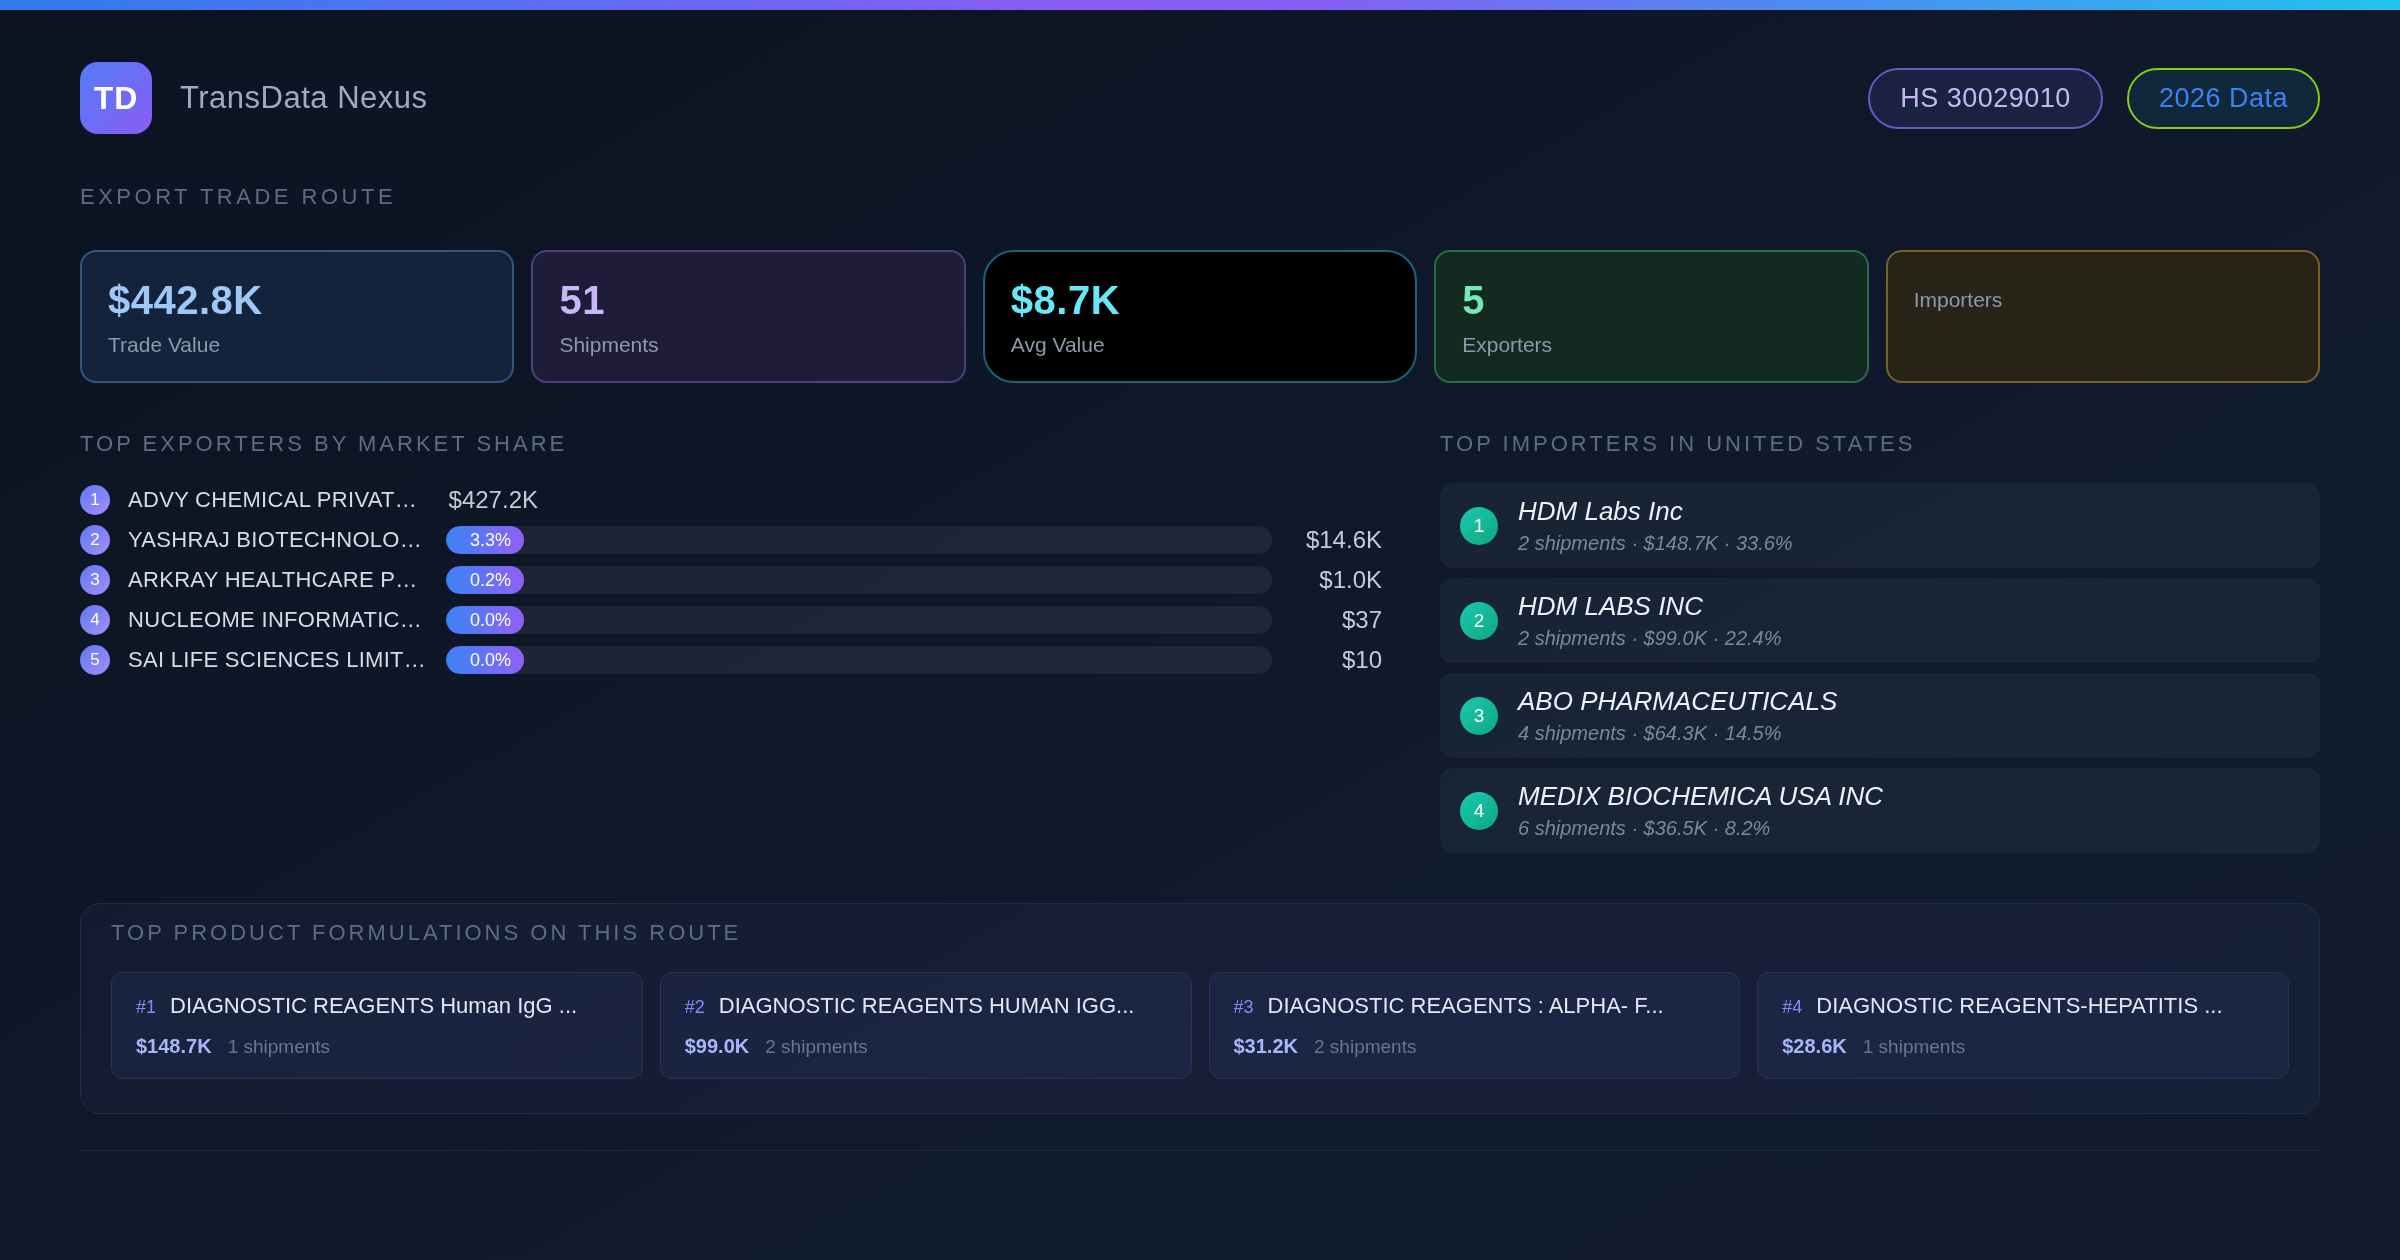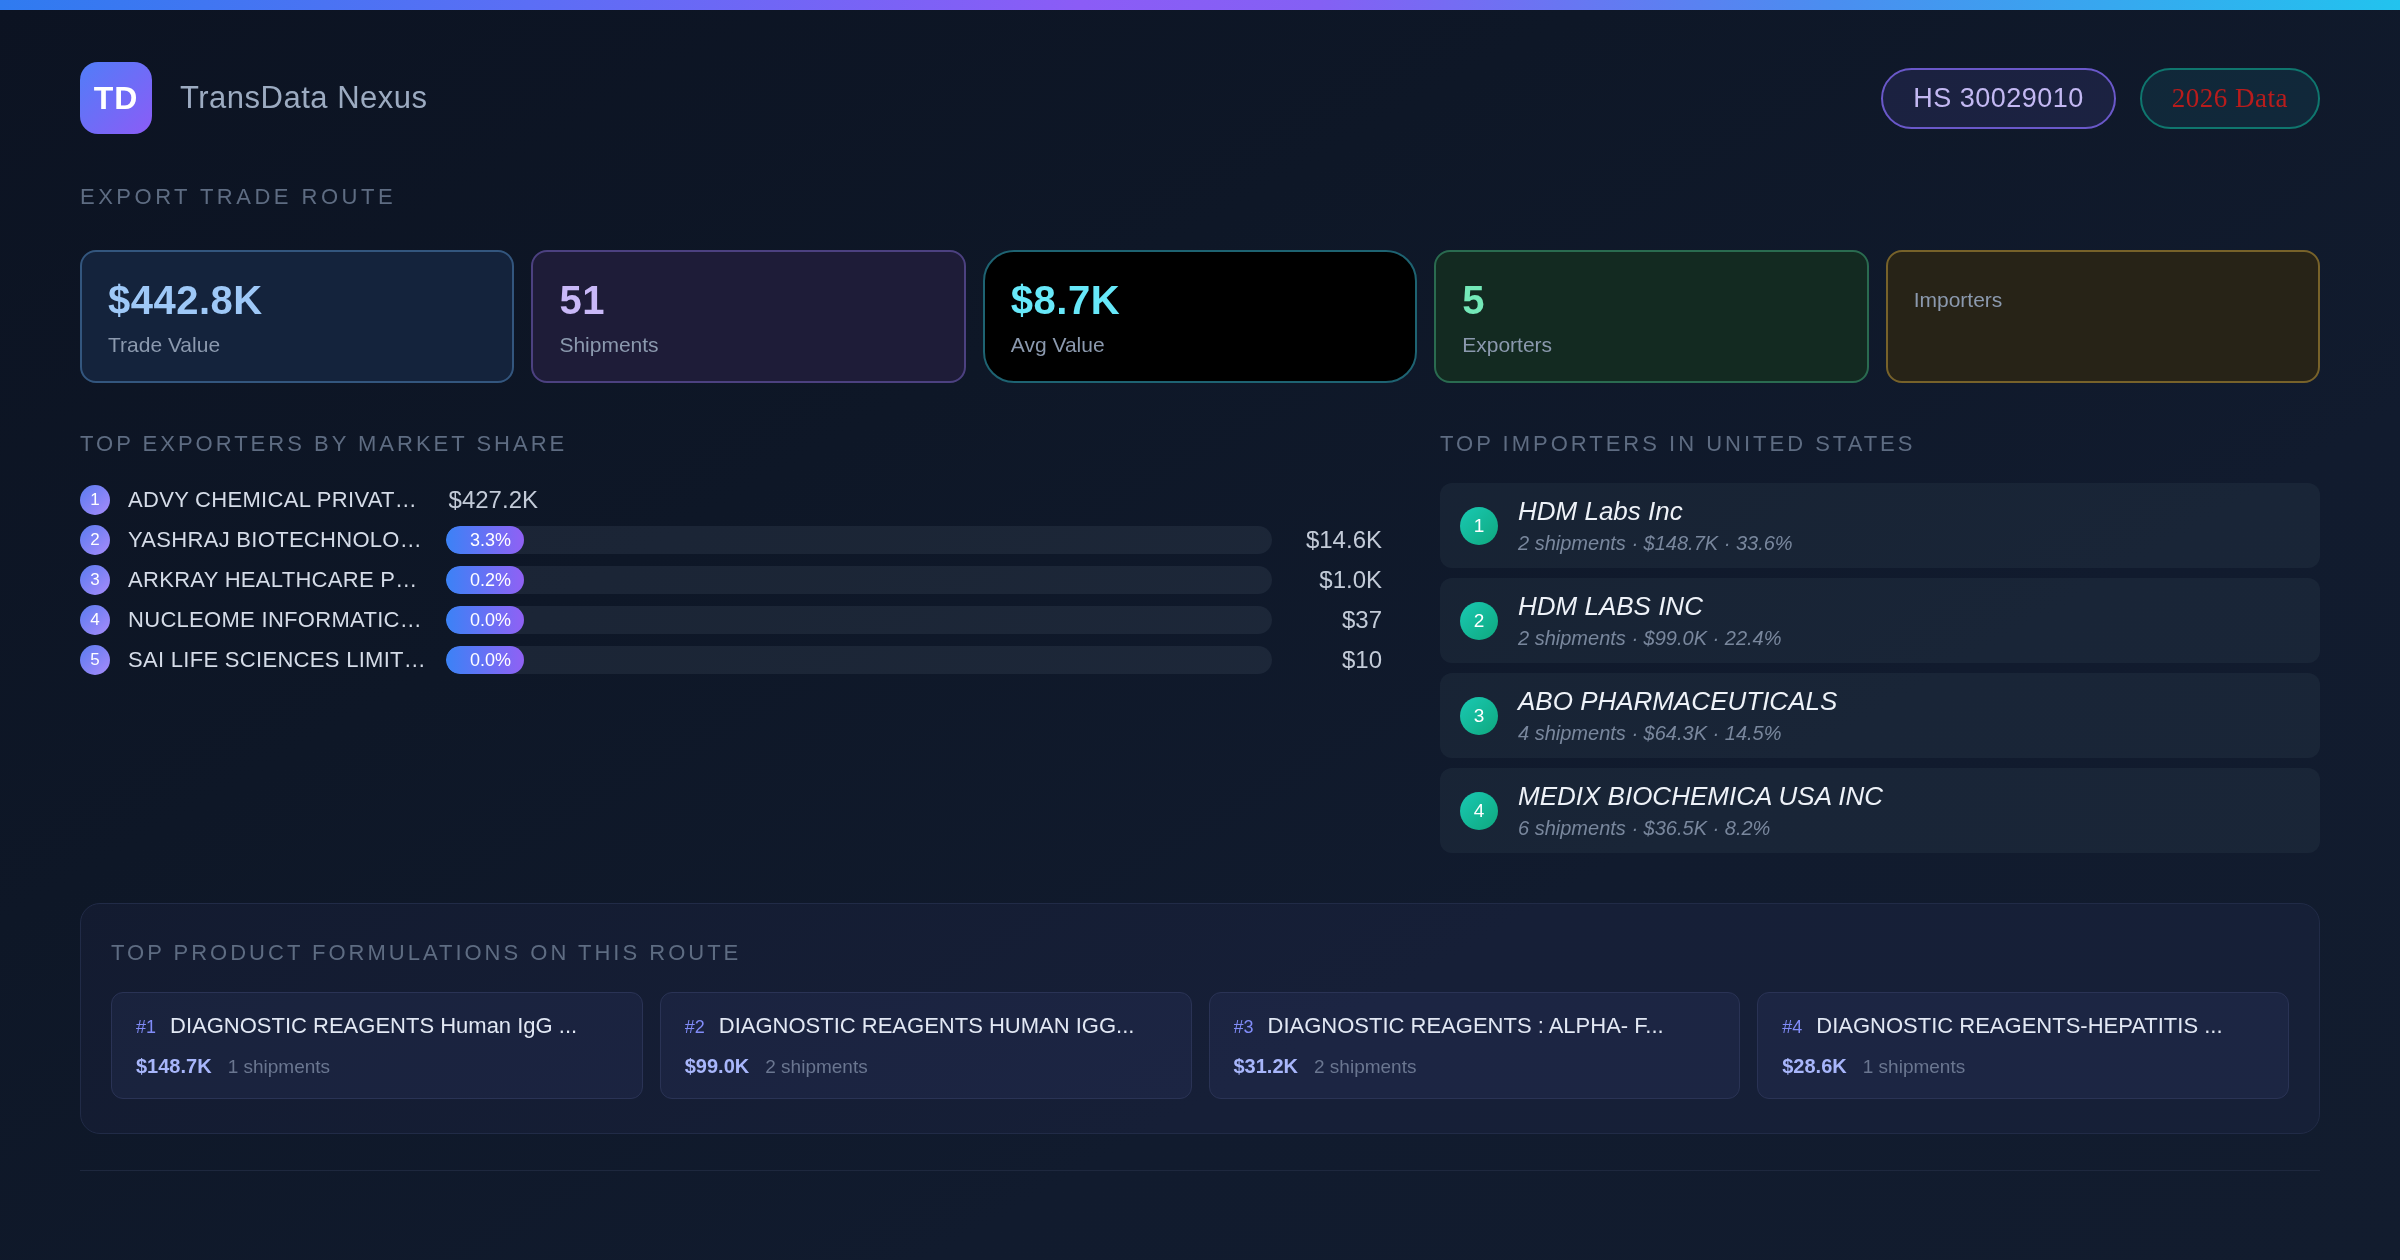--- a/index.html
+++ b/index.html
@@ -22,21 +22,21 @@
   .logo {
     width:72px; height:72px; border-radius:18px;
     background:linear-gradient(135deg,#517df8 0%,#8b5cf6 100%);
     display:flex; align-items:center; justify-content:center;
     font-size:32px; font-weight:700; color:#ffffff; letter-spacing:1px;
   }
   .app-name { font-size:31px; color:#9cabc1; letter-spacing:0.5px; }
   .badges { display:flex; gap:24px; }
   .pill { border-radius:999px; padding:13px 30px; font-size:27px; letter-spacing:0.5px; }
   .pill.hs { border:2px solid #6a58c9; color:#c3b8f2; background:rgba(109,91,208,0.14); }
-  .pill.year { border:2px solid #0f766e; color:#b91c1c; background:rgba(34,211,238,0.08);font-family:Liberation Serif, serif; }
+  .pill.year { border:2px solid #84cc16; color:#3b82f6; background:rgba(34,211,238,0.08); }
 
   
   .eyebrow { margin-top:50px; font-size:22px; letter-spacing:3.5px; color:#5e6c82; }
   .route-title { margin-top:12px; font-size:52px; font-weight:600; color:#eaeef6; letter-spacing:0.3px; }
   .route-title .highlight {
     background:linear-gradient(90deg,#60a5fa 0%,#a78bfa 45%,#38bdf8 85%,#22d3ee 100%);
     -webkit-background-clip:text; background-clip:text; color:transparent;
   }
 
   
@@ -89,21 +89,21 @@
     background:linear-gradient(135deg,#19c9b3 0%,#0fa87e 100%);
     color:#ffffff; font-size:19px; display:flex; align-items:center; justify-content:center;
   }
   .imp-info { margin-left:20px;font-style:italic; }
   .imp-name { font-size:26px; color:#eef2f8; }
   .imp-detail { margin-top:5px; font-size:20px; color:#79879d; }
 
   
   .products-panel {
     margin-top:50px; border-radius:20px; border:1px solid #212b47;
-    background:rgba(97,106,200,0.06); padding:36px 30px 34px;
+    background:rgba(97,106,200,0.06); padding:16px 30px 34px;
   }
   .products-grid { margin-top:26px; display:flex; gap:17px; }
   .product-card {
     flex:1; background:rgba(120,130,220,0.07); border:1px solid #2a3355;
     border-radius:12px; padding:20px 24px;
   }
   .prod-line1 { display:flex; align-items:baseline; white-space:nowrap; overflow:hidden; }
   .prod-rank { font-size:18px; color:#818cf8; margin-right:14px; }
   .prod-title { font-size:22px; color:#e2e8f4; overflow:hidden; text-overflow:ellipsis; }
   .prod-line2 { margin-top:16px; display:flex; align-items:baseline; }

